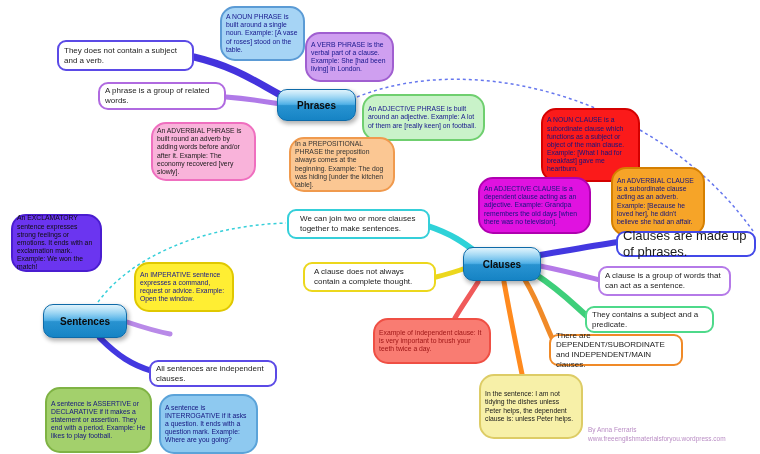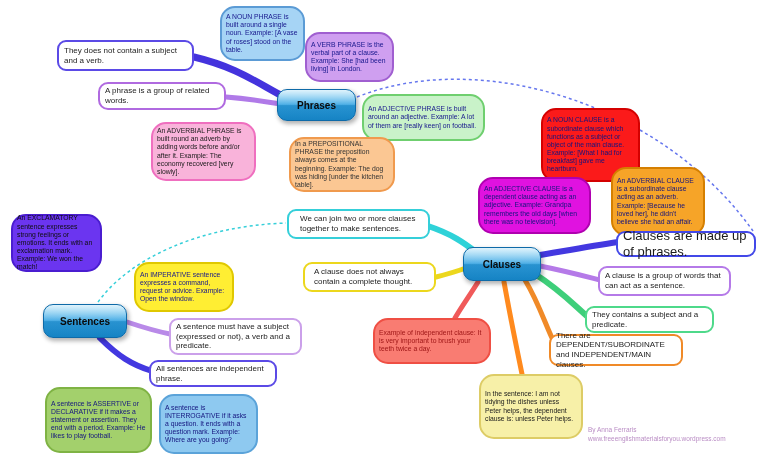--- a/index.html
+++ b/index.html
@@ -90,22 +90,21 @@
   <div class="box" id="n-c5">A clause is a group of words that can act as a sentence.</div>
   <div class="box" id="n-c6">A clause does not always contain a complete thought.</div>
   <div class="box" id="n-c7">They contains a subject and a predicate.</div>
   <div class="box" id="n-c8">There are DEPENDENT/SUBORDINATE and INDEPENDENT/MAIN clauses.</div>
   <div class="cloud" id="n-c9">Example of independent clause: It is very important to brush your teeth twice a day.</div>
   <div class="cloud" id="n-c10">In the sentence: I am not tidying the dishes unless Peter helps, the dependent clause is: unless Peter helps.</div>
 
   <div class="cloud" id="n-s1">An EXCLAMATORY sentence expresses strong feelings or emotions. It ends with an exclamation mark. Example: We won the match!</div>
   <div class="cloud" id="n-s2">An IMPERATIVE sentence expresses a command, request or advice. Example: Open the window.</div>
   <div class="hub" id="hub-sentences">Sentences</div>
-  <div class="box" id="n-s3">A sentence must have a subject (expressed or not), a verb and a predicate.</div>
-  <div class="box" id="n-s4">All sentences are independent phrase.</div>
+  <div class="box" id="n-s4">All sentences are independent clauses.</div>
   <div class="cloud" id="n-s5">A sentence is ASSERTIVE or DECLARATIVE if it makes a statement or assertion. They end with a period. Example: He likes to play football.</div>
   <div class="cloud" id="n-s6">A sentence is INTERROGATIVE if it asks a question. It ends with a question mark. Example: Where are you going?</div>
 
   <div class="credit">
     <div>By Anna Ferraris</div>
     <div>www.freeenglishmaterialsforyou.wordpress.com</div>
   </div>
 
 </div>
 

